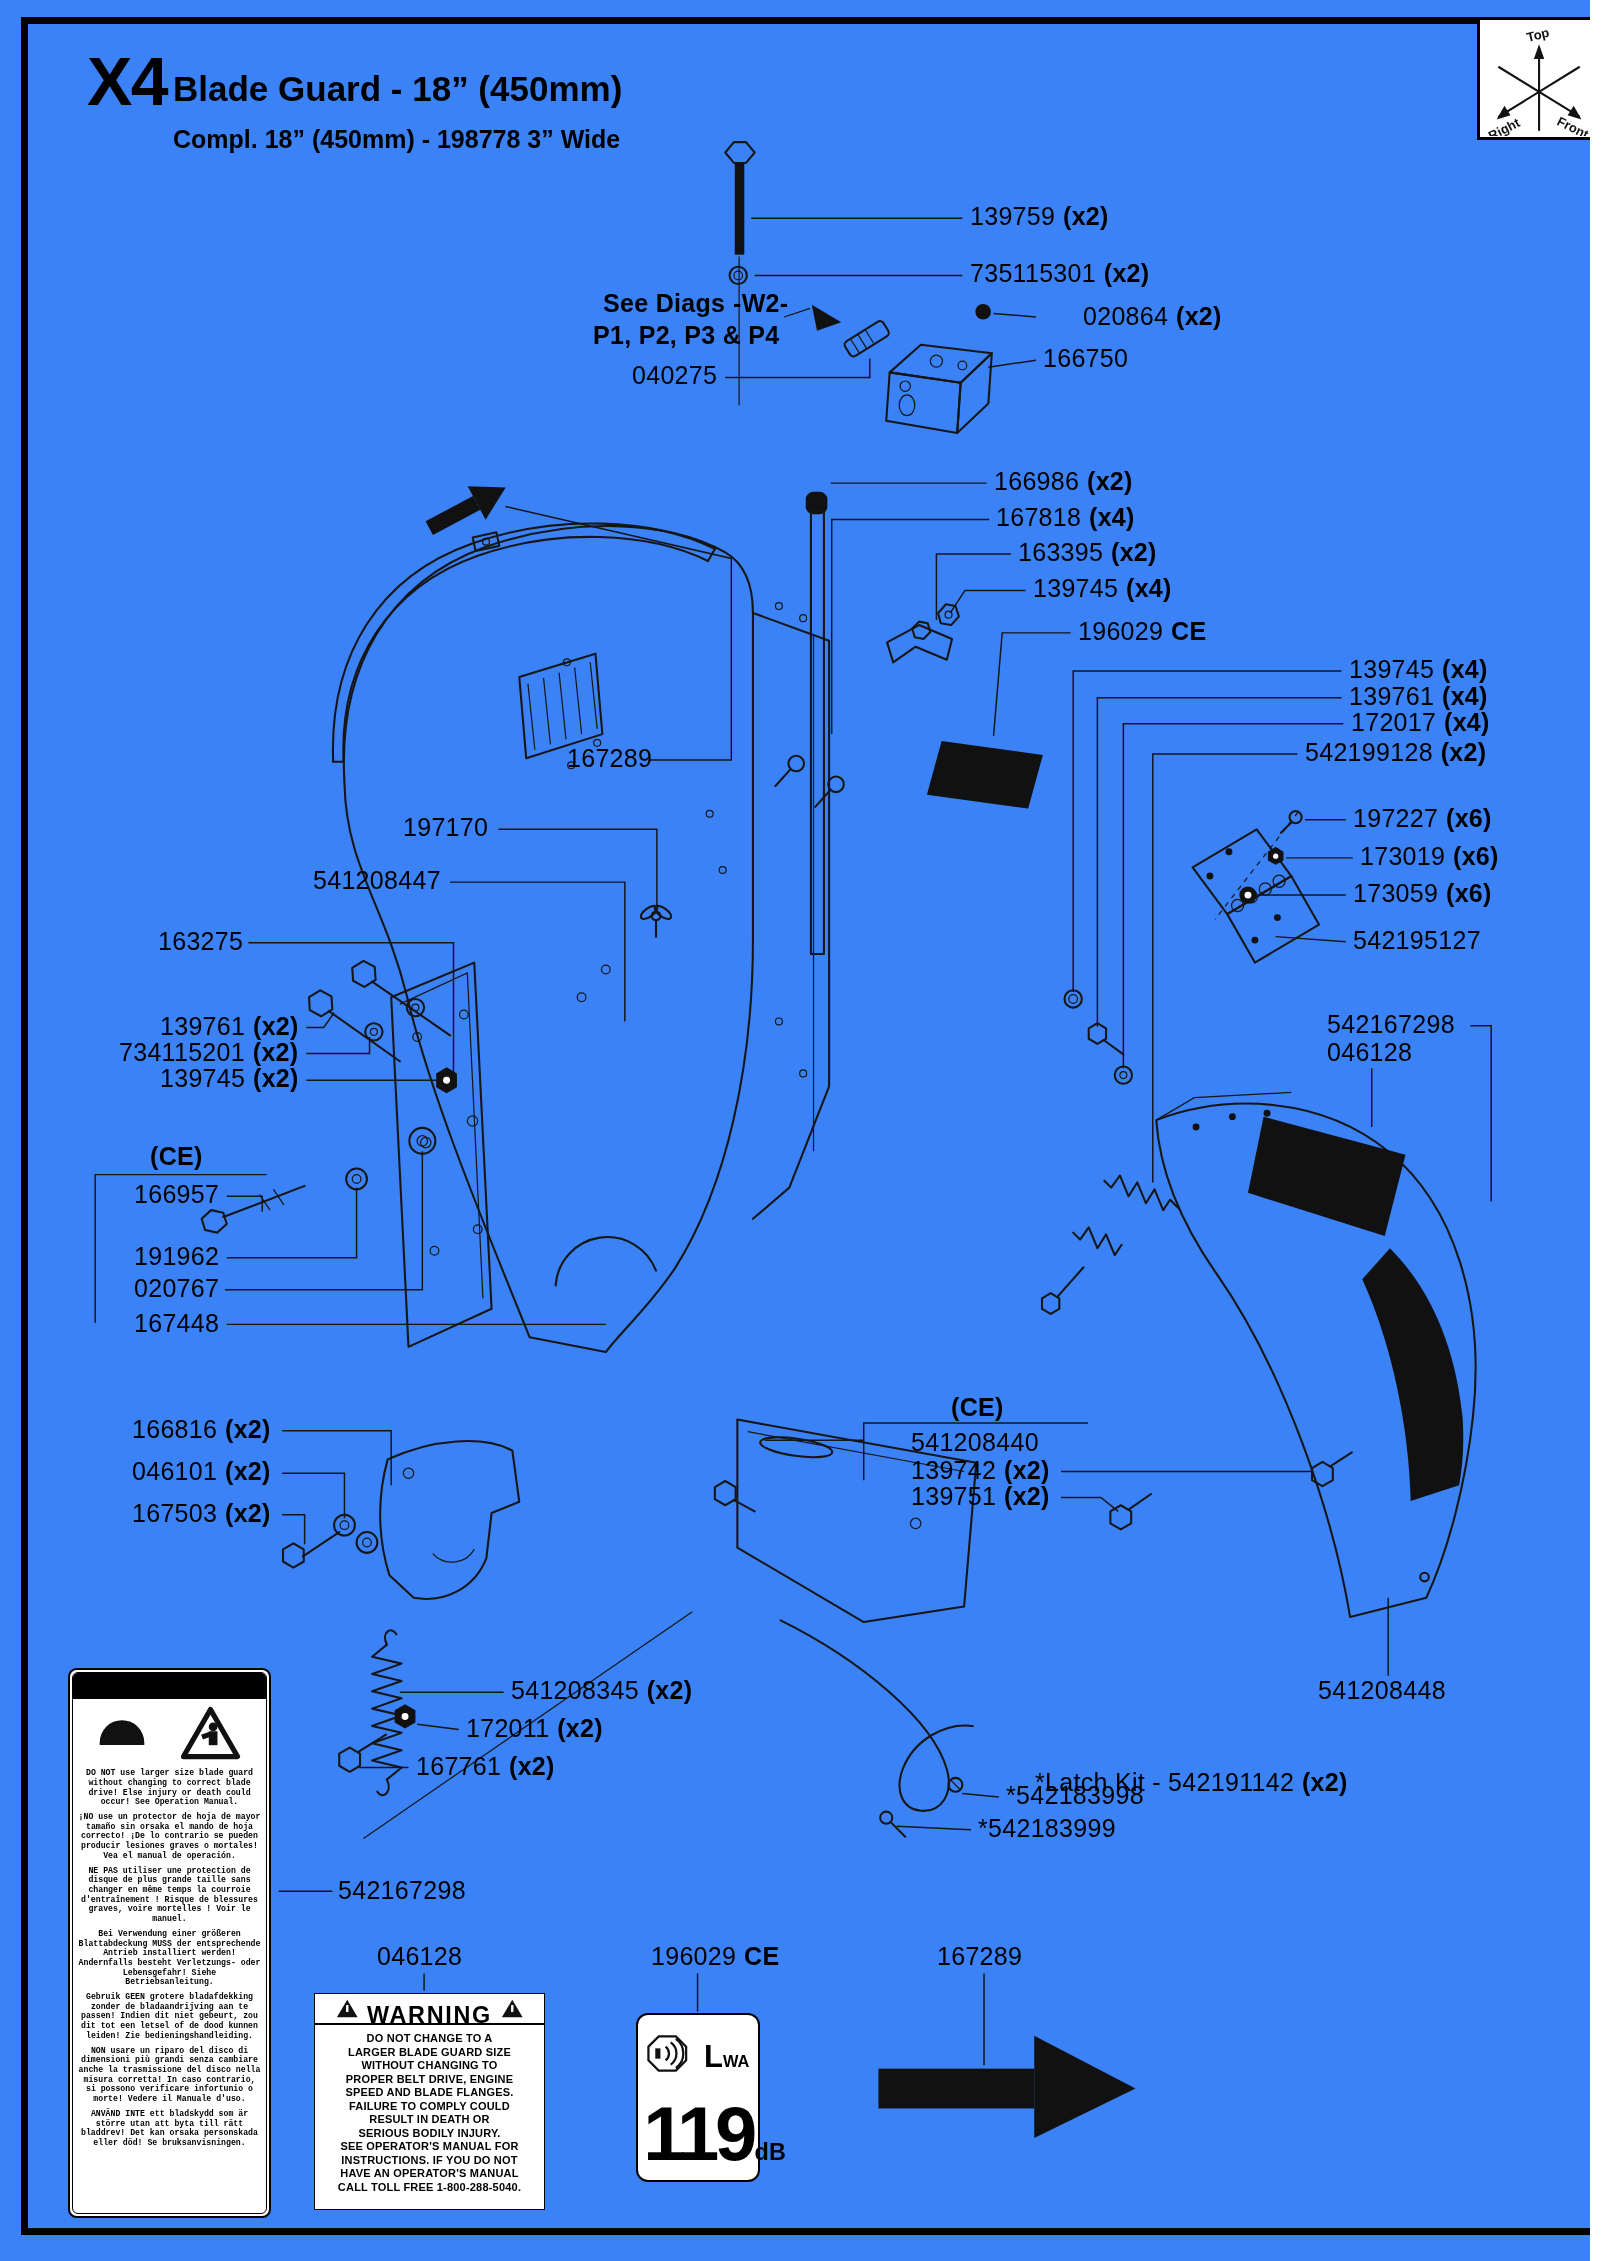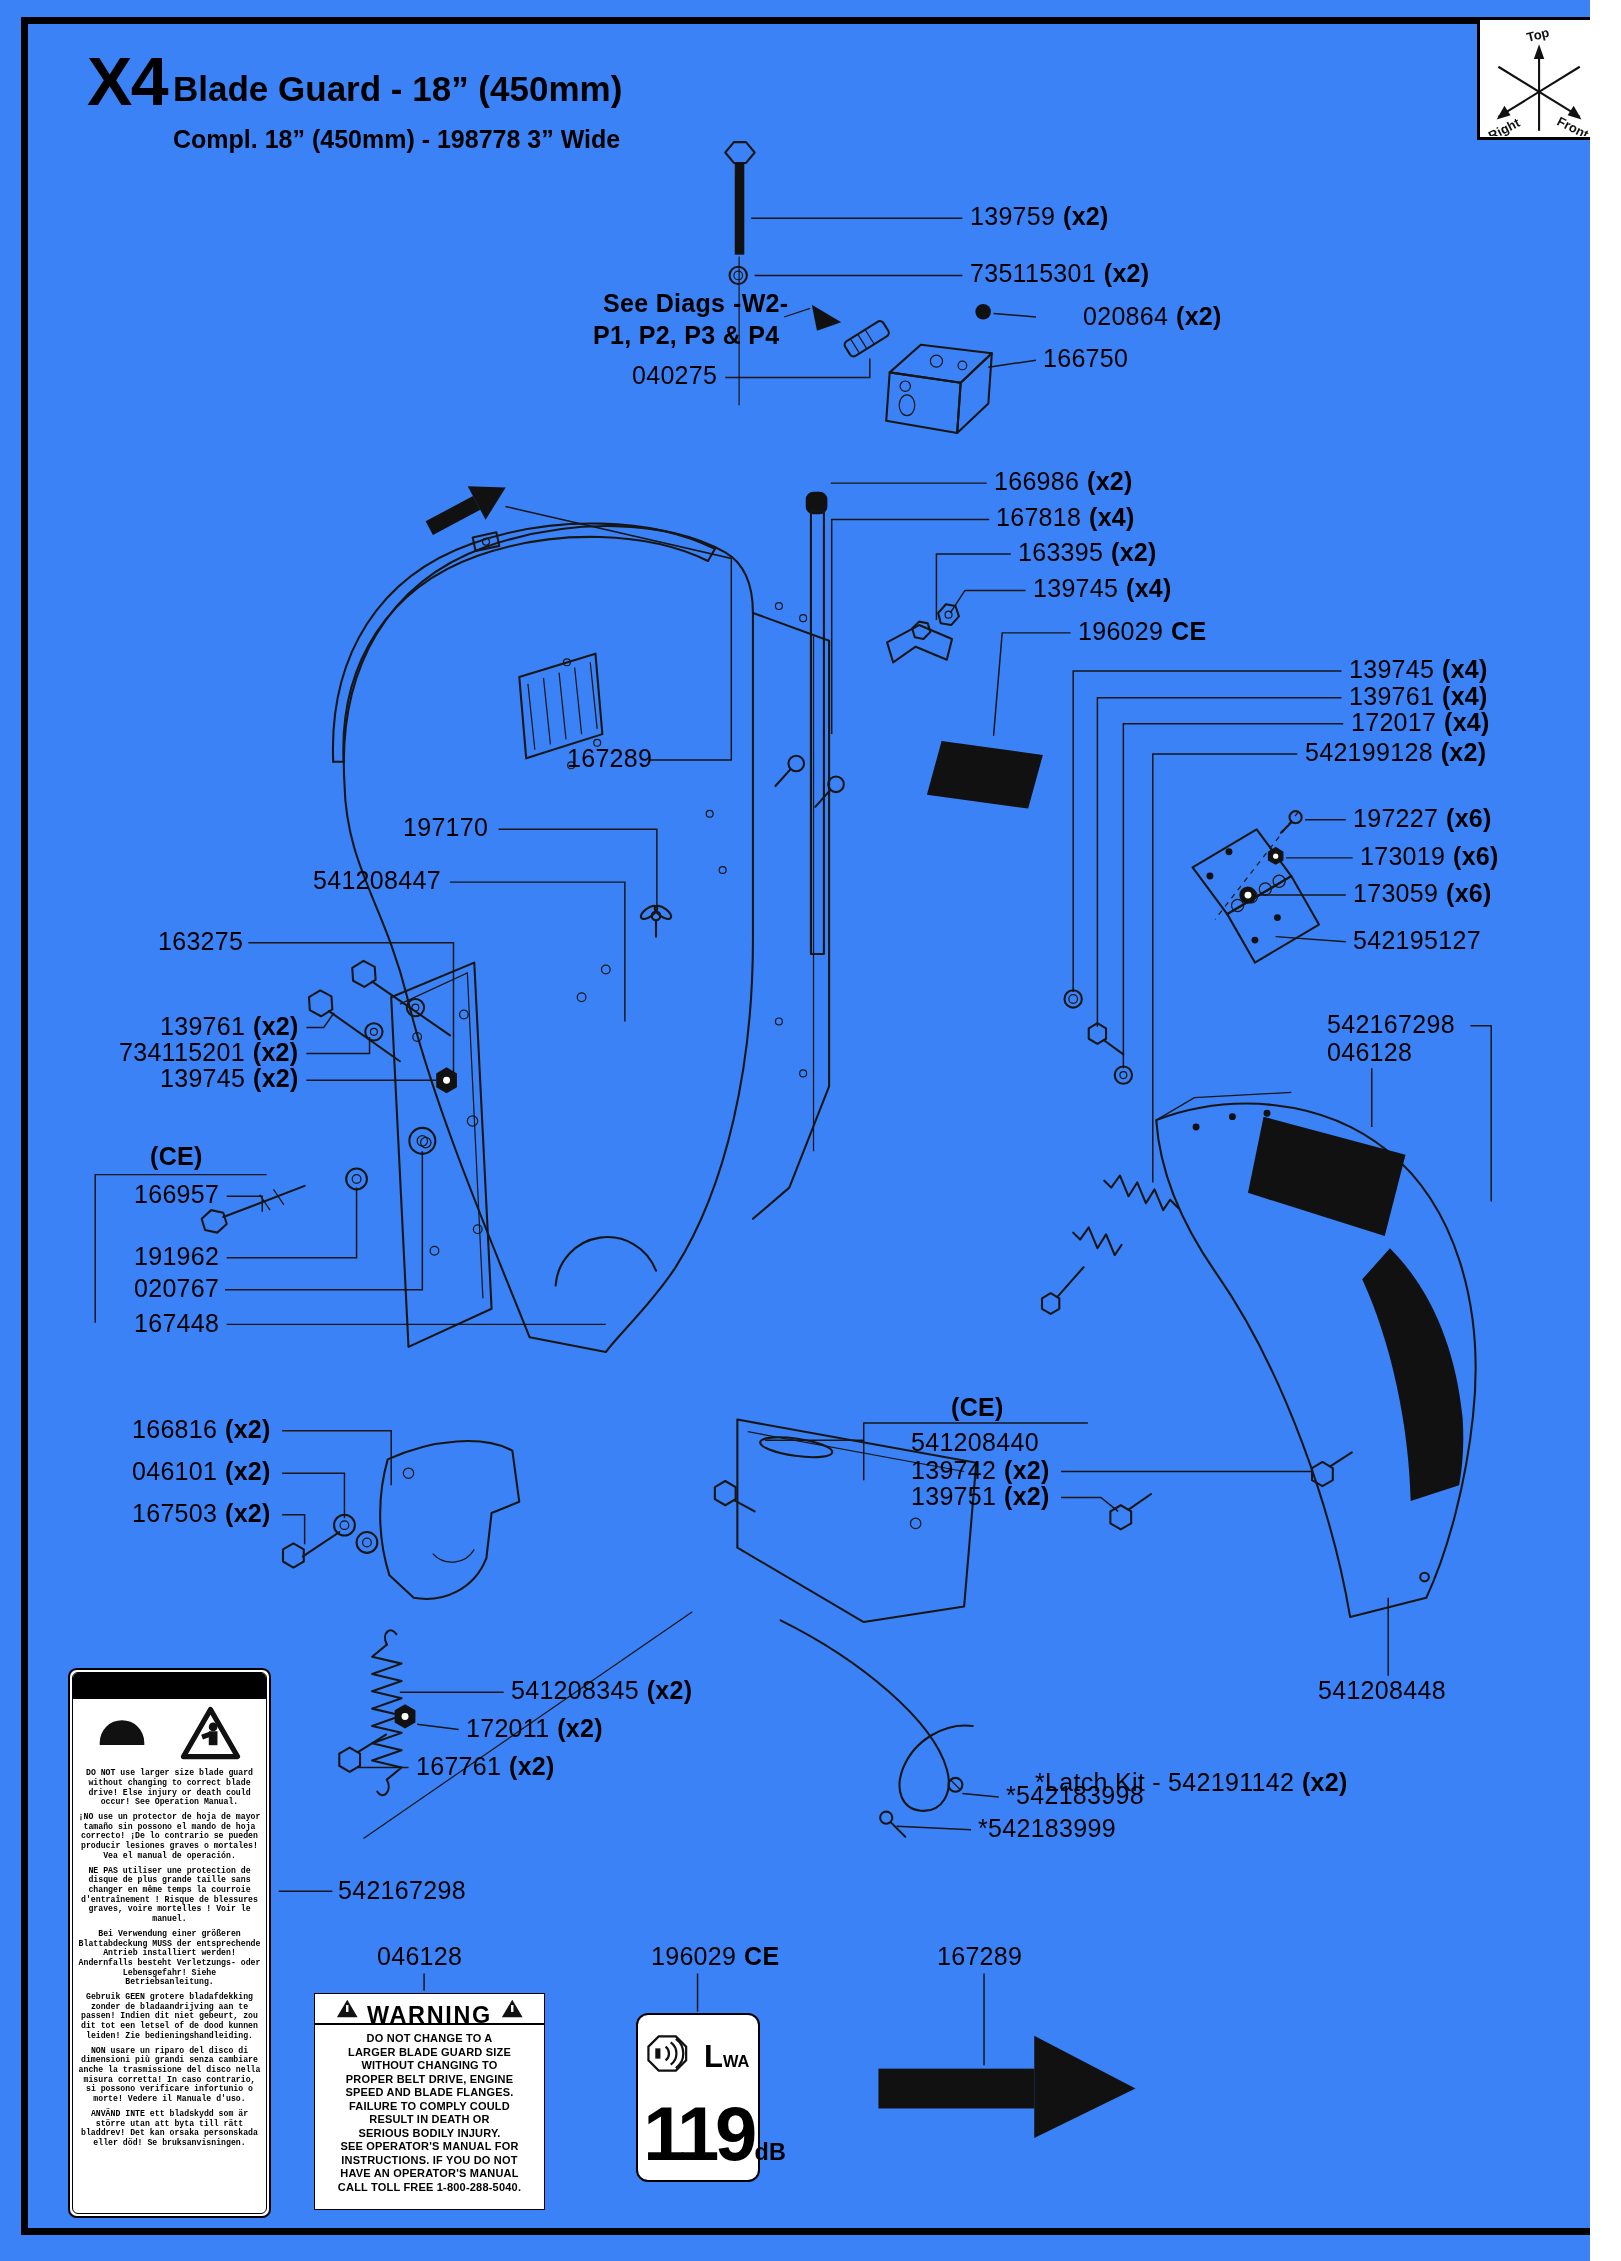--- a/index.html
+++ b/index.html
@@ -419,21 +419,21 @@
         </svg>
         <svg width="61" height="54" viewBox="0 0 70 62">
           <polygon points="35,4 66,58 4,58" fill="none" stroke="#111" stroke-width="6" stroke-linejoin="round"></polygon>
           <circle cx="38" cy="24" r="5" fill="#111"></circle>
           <rect x="33" y="29" width="10" height="16" fill="#111"></rect>
           <rect x="25" y="31" width="10" height="6" transform="rotate(-20 30 34)" fill="#111"></rect>
         </svg>
       </div>
       <div class="sticker-paras" id="sticker-paras">
           <p>DO NOT use larger size blade guard without changing to correct blade drive! Else injury or death could occur! See Operation Manual.</p>
-          <p>¡NO use un protector de hoja de mayor tamaño sin possono el mando de hoja correcto! ¡De lo contrario se pueden producir lesiones graves o mortales! Vea el manual de operación.</p>
+          <p>¡NO use un protector de hoja de mayor tamaño sin orsaka el mando de hoja correcto! ¡De lo contrario se pueden producir lesiones graves o mortales! Vea el manual de operación.</p>
           <p>NE PAS utiliser une protection de disque de plus grande taille sans changer en même temps la courroie d'entraînement ! Risque de blessures graves, voire mortelles ! Voir le manuel.</p>
           <p>Bei Verwendung einer größeren Blattabdeckung MUSS der entsprechende Antrieb installiert werden! Andernfalls besteht Verletzungs- oder Lebensgefahr! Siehe Betriebsanleitung.</p>
           <p>Gebruik GEEN grotere bladafdekking zonder de bladaandrijving aan te passen! Indien dit niet gebeurt, zou dit tot een letsel of de dood kunnen leiden! Zie bedieningshandleiding.</p>
           <p>NON usare un riparo del disco di dimensioni più grandi senza cambiare anche la trasmissione del disco nella misura corretta! In caso contrario, si possono verificare infortunio o morte! Vedere il Manuale d'uso.</p>
           <p>ANVÄND INTE ett bladskydd som är större utan att byta till rätt bladdrev! Det kan orsaka personskada eller död! Se bruksanvisningen.</p>
         </div>
     </div>
   </div>
 
   <div class="warn">

